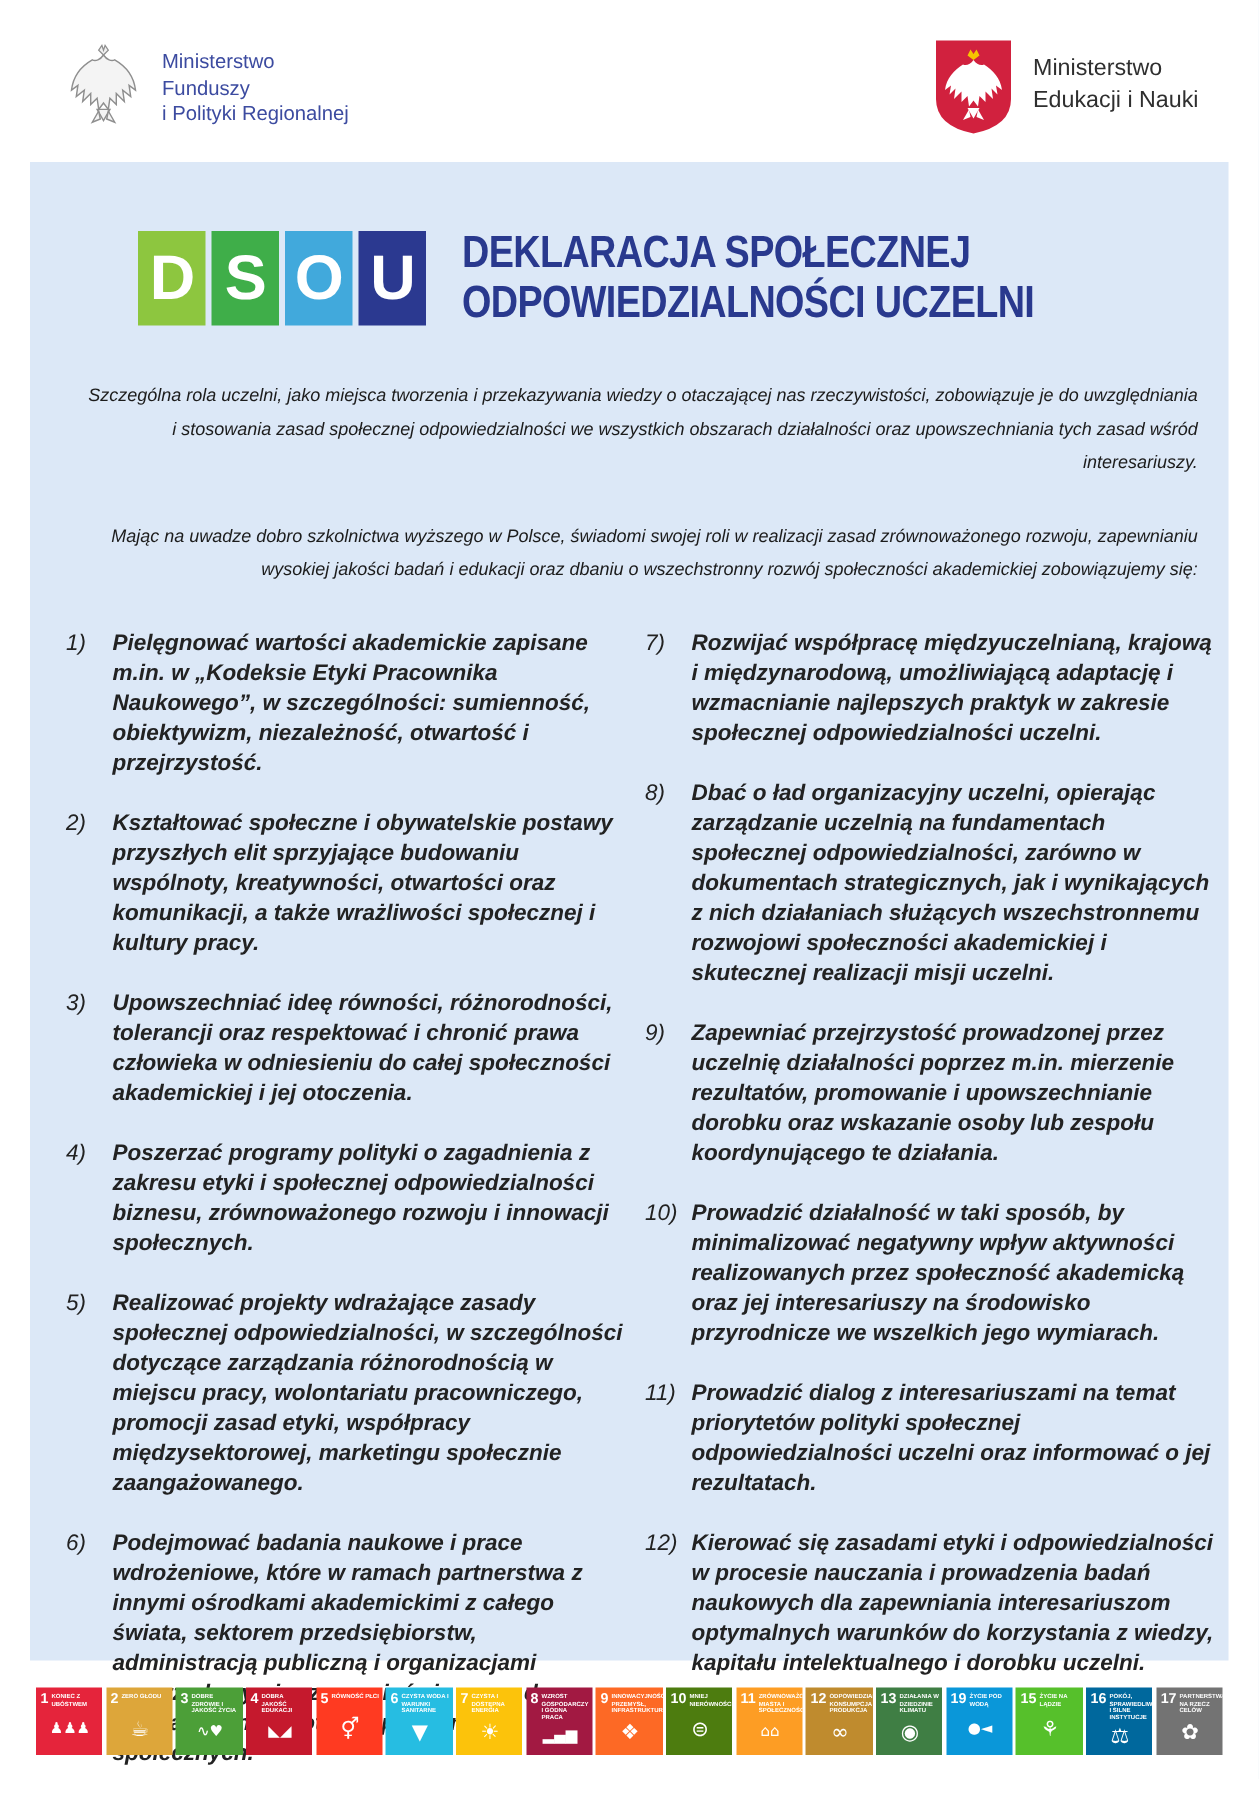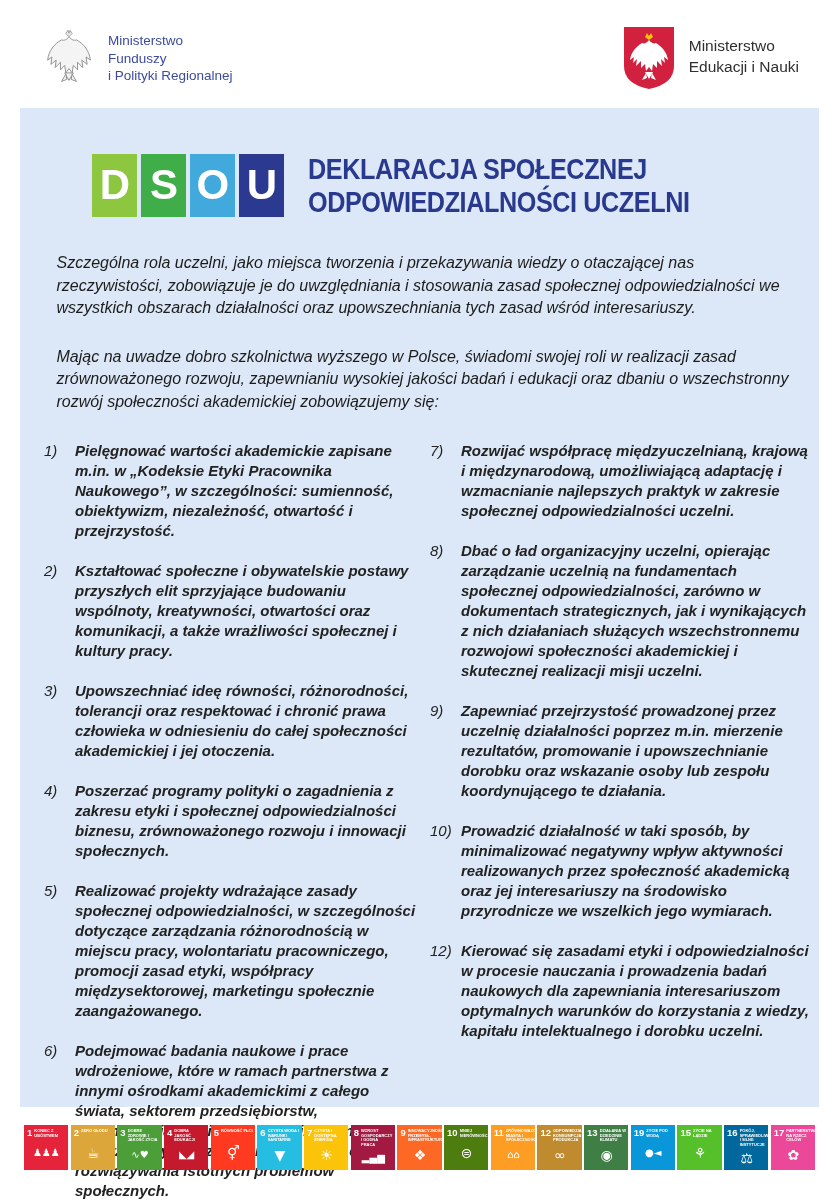--- a/index.html
+++ b/index.html
@@ -35,22 +35,22 @@
     color:#fff; font-weight:bold; font-size:42px; line-height:1;
   }
   .logo-title {
     color:#29398e; font-weight:bold; font-size:30px; line-height:33px;
     transform:scaleX(0.84); transform-origin:left center;
     letter-spacing:-0.5px; white-space:nowrap;
   }
   .logo-title span { display:block; }
   
   .intro {
-    font-style:italic; text-align:left; color:#1c1c1c;
-    font-size:16px; line-height:22.5px; width:742px; margin:34px auto 0;
+    font-style:italic; text-align:right; color:#1c1c1c;
+    font-size:12px; line-height:22.5px; width:742px; margin:34px auto 0;
   }
   .intro.second { margin-top:26px; }
   
   .cols { display:flex; gap:12px; margin-top:28px; }
   .col { display:flex; flex-direction:column; gap:20px; }
   .col-left  { width:374px; }
   .col-right { width:380px; }
   .item { display:flex; font-style:italic; font-size:15px; line-height:20px; color:#222; }
   .item .num { flex:none; width:31px; }
   .item .txt { flex:1;font-weight:bold; }
@@ -163,20 +163,24 @@
         </div>
         <div class="item">
           <span class="num">9)</span>
           <span class="txt">Zapewniać przejrzystość prowadzonej przez uczelnię działalności poprzez m.in. mierzenie rezultatów, promowanie i upowszechnianie dorobku oraz wskazanie osoby lub zespołu koordynującego te działania.</span>
         </div>
         <div class="item">
           <span class="num">10)</span>
           <span class="txt">Prowadzić działalność w taki sposób, by minimalizować negatywny wpływ aktywności realizowanych przez społeczność akademicką oraz jej interesariuszy na środowisko przyrodnicze we wszelkich jego wymiarach.</span>
         </div>
         <div class="item">
+          <span class="num">11)</span>
+          <span class="txt">Prowadzić dialog z interesariuszami na temat priorytetów polityki społecznej odpowiedzialności uczelni oraz informować o jej rezultatach.</span>
+        </div>
+        <div class="item">
           <span class="num">12)</span>
           <span class="txt">Kierować się zasadami etyki i odpowiedzialności w procesie nauczania i prowadzenia badań naukowych dla zapewniania interesariuszom optymalnych warunków do korzystania z wiedzy, kapitału intelektualnego i dorobku uczelni.</span>
         </div>
       </div>
     </div>
   </div>
 
   <div class="sdg-row">
     <div class="sdg" style="background-color: rgb(229, 36, 59);">
       <div class="top">
@@ -283,21 +287,21 @@
         </div>
       <span class="g">⚘</span>
     </div>
     <div class="sdg" style="background-color: rgb(0, 104, 157);">
       <div class="top">
           <span class="n">16</span>
           <span class="t">Pokój, sprawiedliwość i silne instytucje</span>
         </div>
       <span class="g">⚖</span>
     </div>
-    <div class="sdg" style="background-color: #ec4899;">
+    <div class="sdg" style="background-color: #737373;">
       <div class="top">
           <span class="n">17</span>
           <span class="t">Partnerstwa na rzecz celów</span>
         </div>
       <span class="g">✿</span>
     </div>
   </div>
 
 </div>
 

